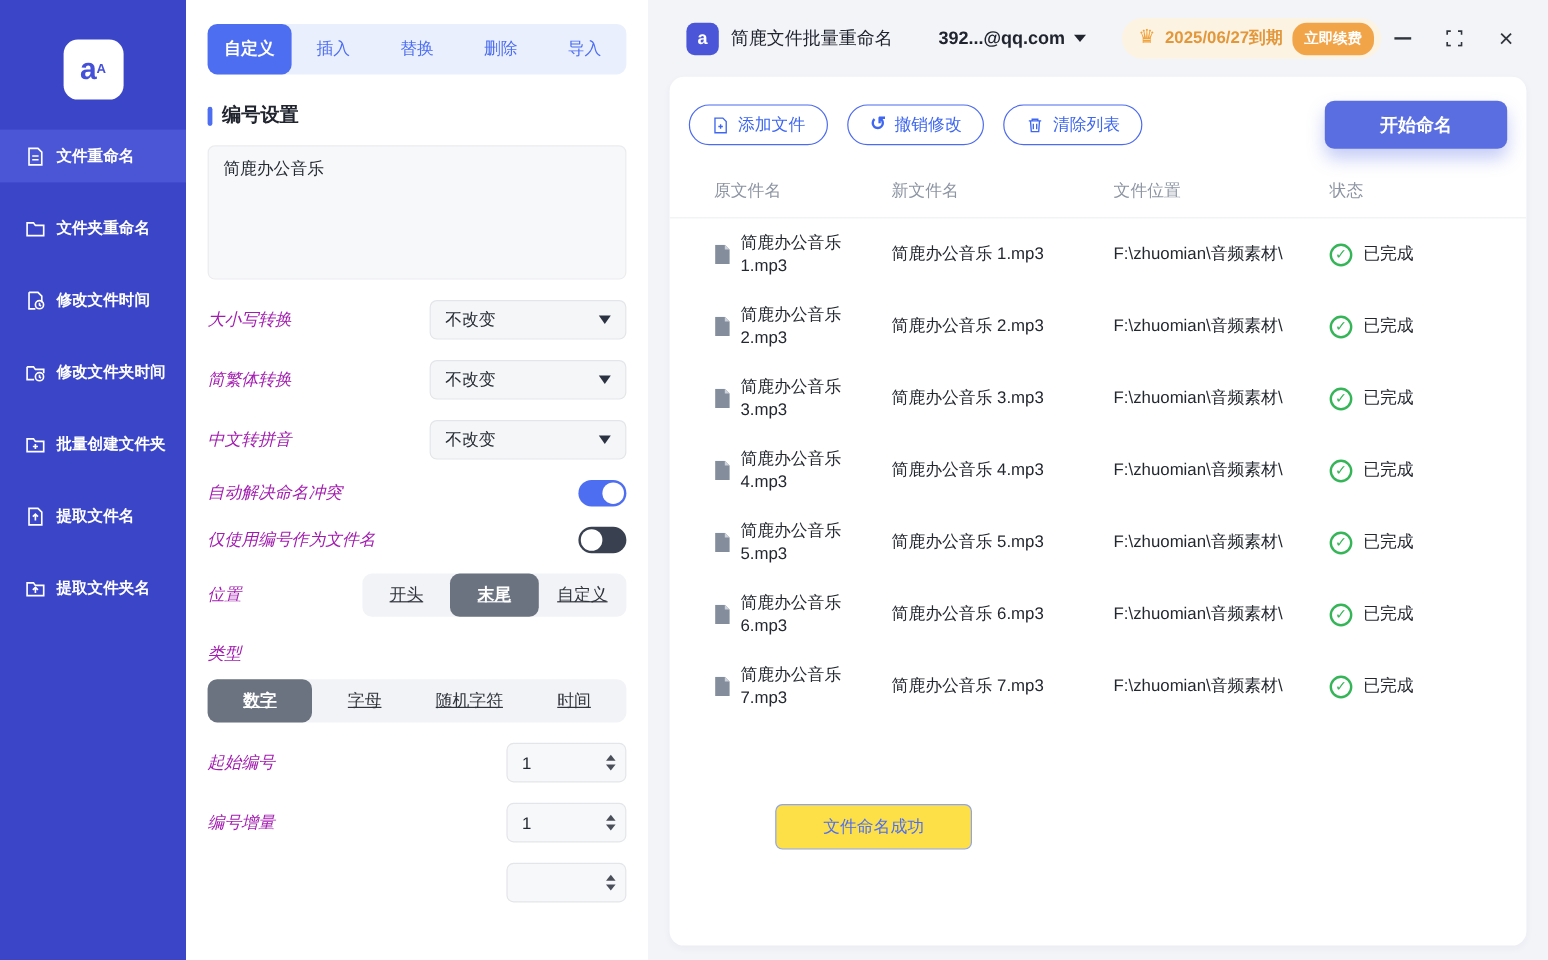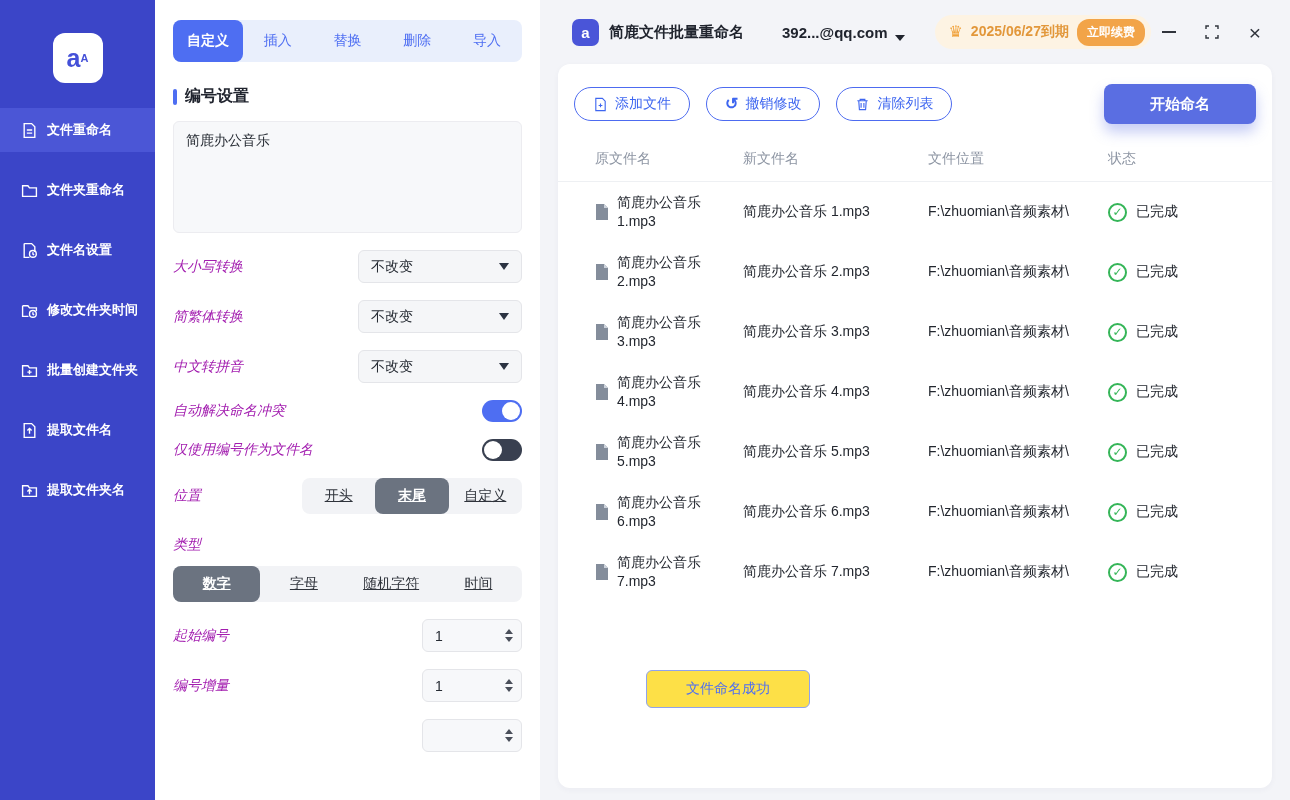--- a/index.html
+++ b/index.html
@@ -43,22 +43,22 @@
   .seg.type { margin-top:12px; }
   .numbox { width:100px; height:33px; background:#f7f8fa; border:1px solid #e4e5e9; border-radius:6px; display:flex; align-items:center; justify-content:space-between; padding:0 8px 0 12px; font-size:14px; color:#262b33; }
   .spin { display:flex; flex-direction:column; gap:3px; cursor:pointer; }
   .spin-up { width:0;height:0;border-left:4px solid transparent;border-right:4px solid transparent;border-bottom:5px solid #4a4f5a; }
   .spin-dn { width:0;height:0;border-left:4px solid transparent;border-right:4px solid transparent;border-top:5px solid #4a4f5a; }
 
   
   .right { flex:1; display:flex; flex-direction:column; background:#f3f4f8; min-width:0; }
   .titlebar { height:64px; display:flex; align-items:center; padding:0 26px 0 32px; flex-shrink:0; }
   .app-ico { width:27px; height:27px; background:#4a55d8; border-radius:7px; color:#fff; display:flex; align-items:center; justify-content:center; font-weight:bold; font-size:15px; flex-shrink:0; }
-  .tb-title { font-size:15px; font-weight:bold; color:#20242e; margin-left:10px; white-space:nowrap; }
-  .account { display:flex; align-items:flex-end; gap:7px; margin-left:38px; font-size:15px; font-weight:bold; color:#20242e; cursor:pointer; white-space:nowrap; }
+  .tb-title { font-size:15px; font-weight:normal; color:#20242e; margin-left:10px; white-space:nowrap; }
+  .account { display:flex; align-items:center; gap:7px; margin-left:38px; font-size:15px; font-weight:bold; color:#20242e; cursor:pointer; white-space:nowrap; }
   .acct-chev { width:0;height:0;border-left:5px solid transparent;border-right:5px solid transparent;border-top:6px solid #20242e; }
   .expiry { display:flex; align-items:center; gap:8px; margin-left:30px; background:#fdf3e3; border-radius:17px; height:34px; padding:0 6px 0 14px; white-space:nowrap; }
   .crown { color:#f0a23c; font-size:16px; line-height:1; }
   .exp-text { color:#e2973a; font-size:14px; font-weight:bold; }
   .renew { background:#f2a448; color:#fff; font-size:12px; font-weight:bold; border-radius:12px; padding:5px 10px; cursor:pointer; }
   .winctl { display:flex; align-items:center; gap:25px; margin-left:auto; }
   .win-btn { cursor:pointer; display:flex; align-items:center; justify-content:center; width:18px; height:18px; }
   .min-line { width:14px; border-top:2px solid #30343c; display:block; }
   .close-x { font-size:21px; color:#30343c; line-height:1; }
 
@@ -112,21 +112,21 @@
     </div>
     <div class="side-item">
       <span class="side-ico">
           <svg viewBox="0 0 16 16" fill="none" stroke="#fff" stroke-width="1.3">
             <path d="M3 1.5h7l3 3v5"></path>
             <path d="M3 1.5v13h5"></path>
             <circle cx="11.2" cy="11.2" r="3.2"></circle>
             <path d="M11.2 9.6v1.8l1.2.8"></path>
           </svg>
         </span>
-      <span>文件名设置</span>
+      <span>修改文件时间</span>
     </div>
     <div class="side-item">
       <span class="side-ico">
           <svg viewBox="0 0 16 16" fill="none" stroke="#fff" stroke-width="1.3">
             <path d="M1.5 3.5h5l1.5 2h6.5v3"></path>
             <path d="M1.5 3.5v10h5.5"></path>
             <circle cx="11.2" cy="11.2" r="3.2"></circle>
             <path d="M11.2 9.6v1.8l1.2.8"></path>
           </svg>
         </span>

